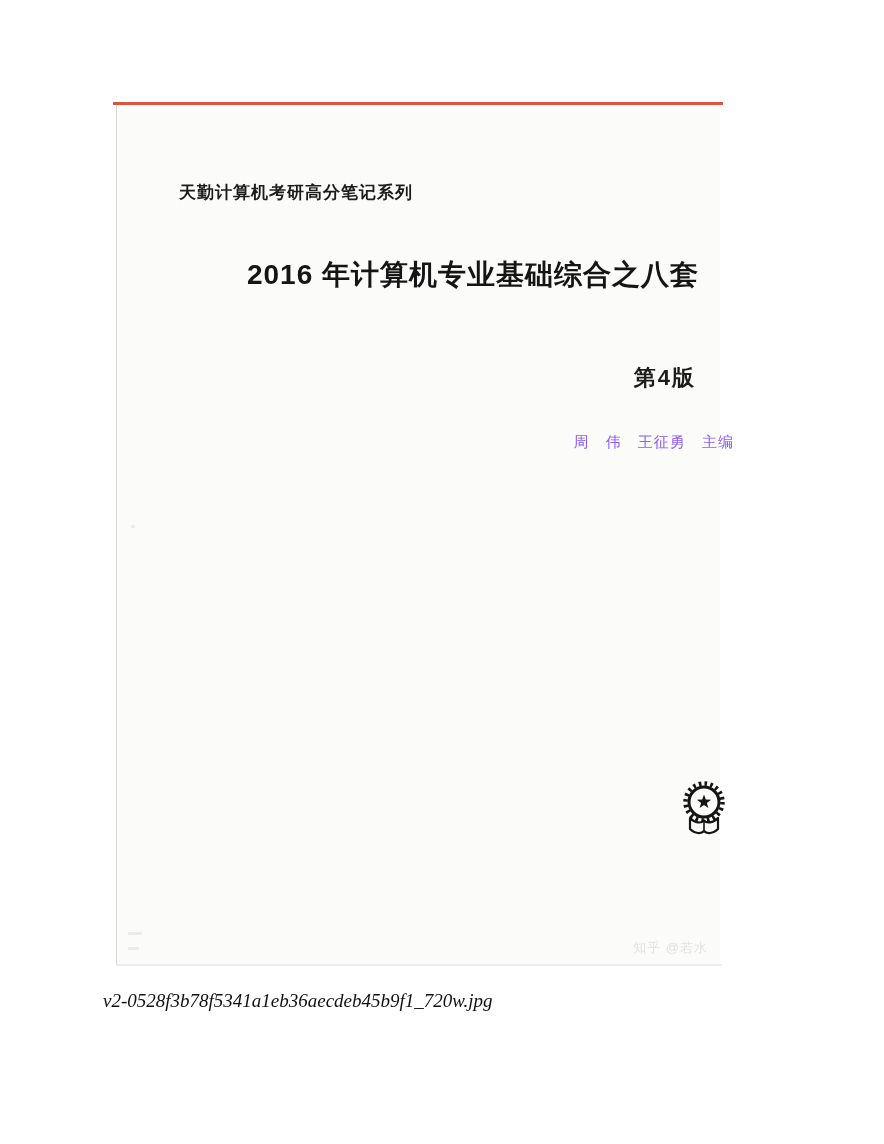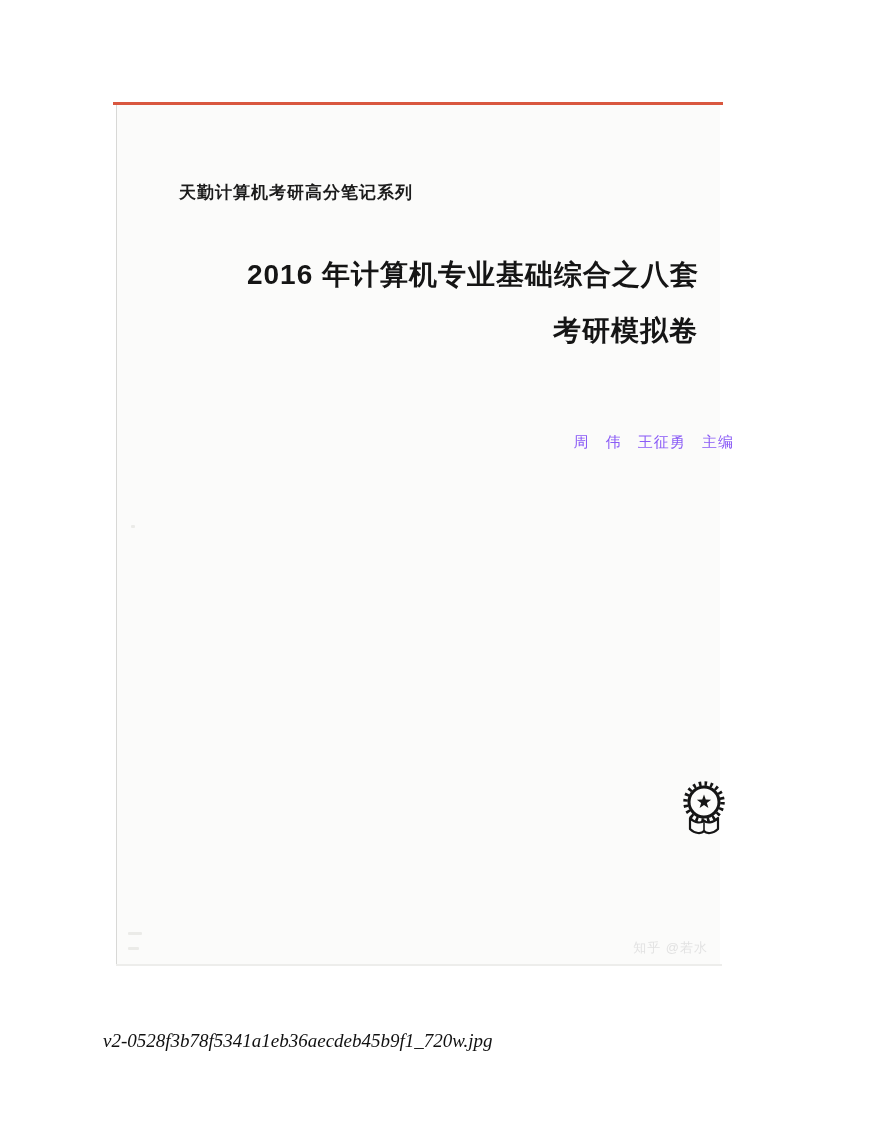--- a/index.html
+++ b/index.html
@@ -57,38 +57,37 @@
   .speck-a { left: 14px; top: 420px; width: 4px; height: 3px; }
   .speck-b { left: 11px; top: 827px; width: 14px; height: 3px; }
   .speck-c { left: 11px; top: 842px; width: 11px; height: 3px; }
 
   
   .caption {
     position: absolute; left: 103px; top: 990px;
     font-family: "Liberation Serif", serif;
     font-style: italic; font-size: 19px; color: #111111;
     white-space: nowrap;
-    margin-top: 40px;
   }
 </style>
 </head>
 <body>
 
 <div class="root">
 
   <div class="accent-line"></div>
 
   <div class="scan-page">
 
     <div class="series-title">天勤计算机考研高分笔记系列</div>
 
     <div class="centered title-line title-1">2016 年计算机专业基础综合之八套</div>
 
-    <div class="centered title-line title-2">考研模拟卷</div>
 
+    <div class="centered edition">第4版</div>
 
     <div class="centered authors">周 伟 王征勇 主编</div>
 
     <div class="centered logo-wrap">
       <svg width="58" height="60" viewBox="0 0 58 60" aria-hidden="true">
 
         <circle cx="29" cy="23" r="18.5" fill="none" stroke="#151515" stroke-width="4.5" stroke-dasharray="2.6 3.21"></circle>
 
         <circle cx="29" cy="23" r="15" fill="#fbfbfa" stroke="#151515" stroke-width="3"></circle>
 

